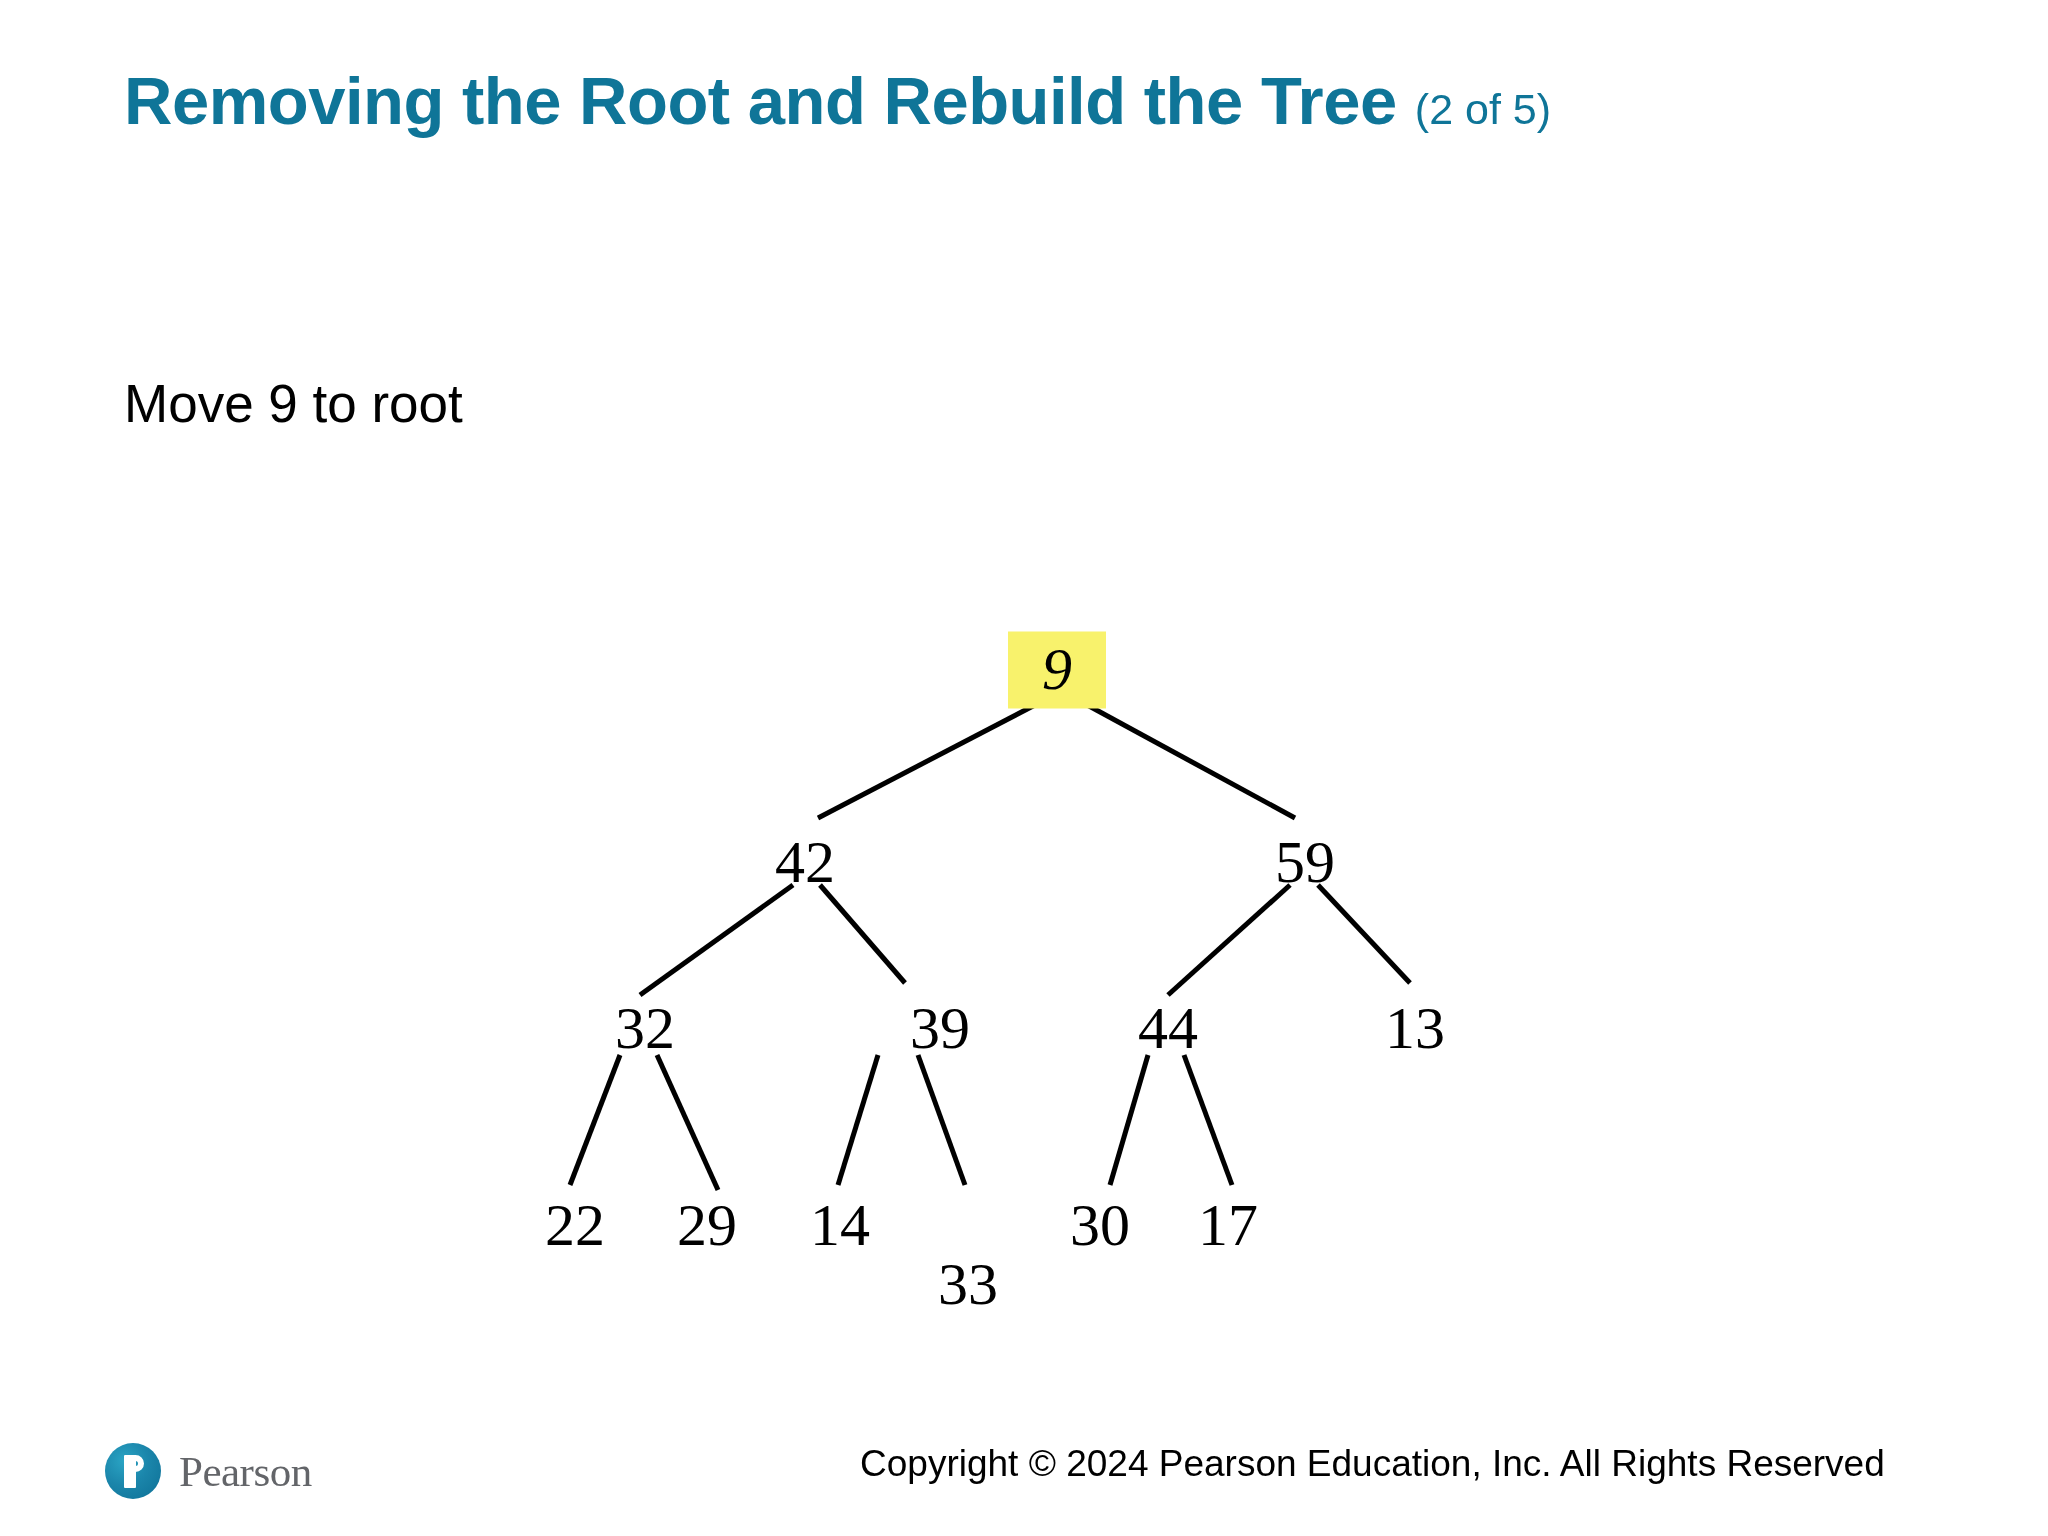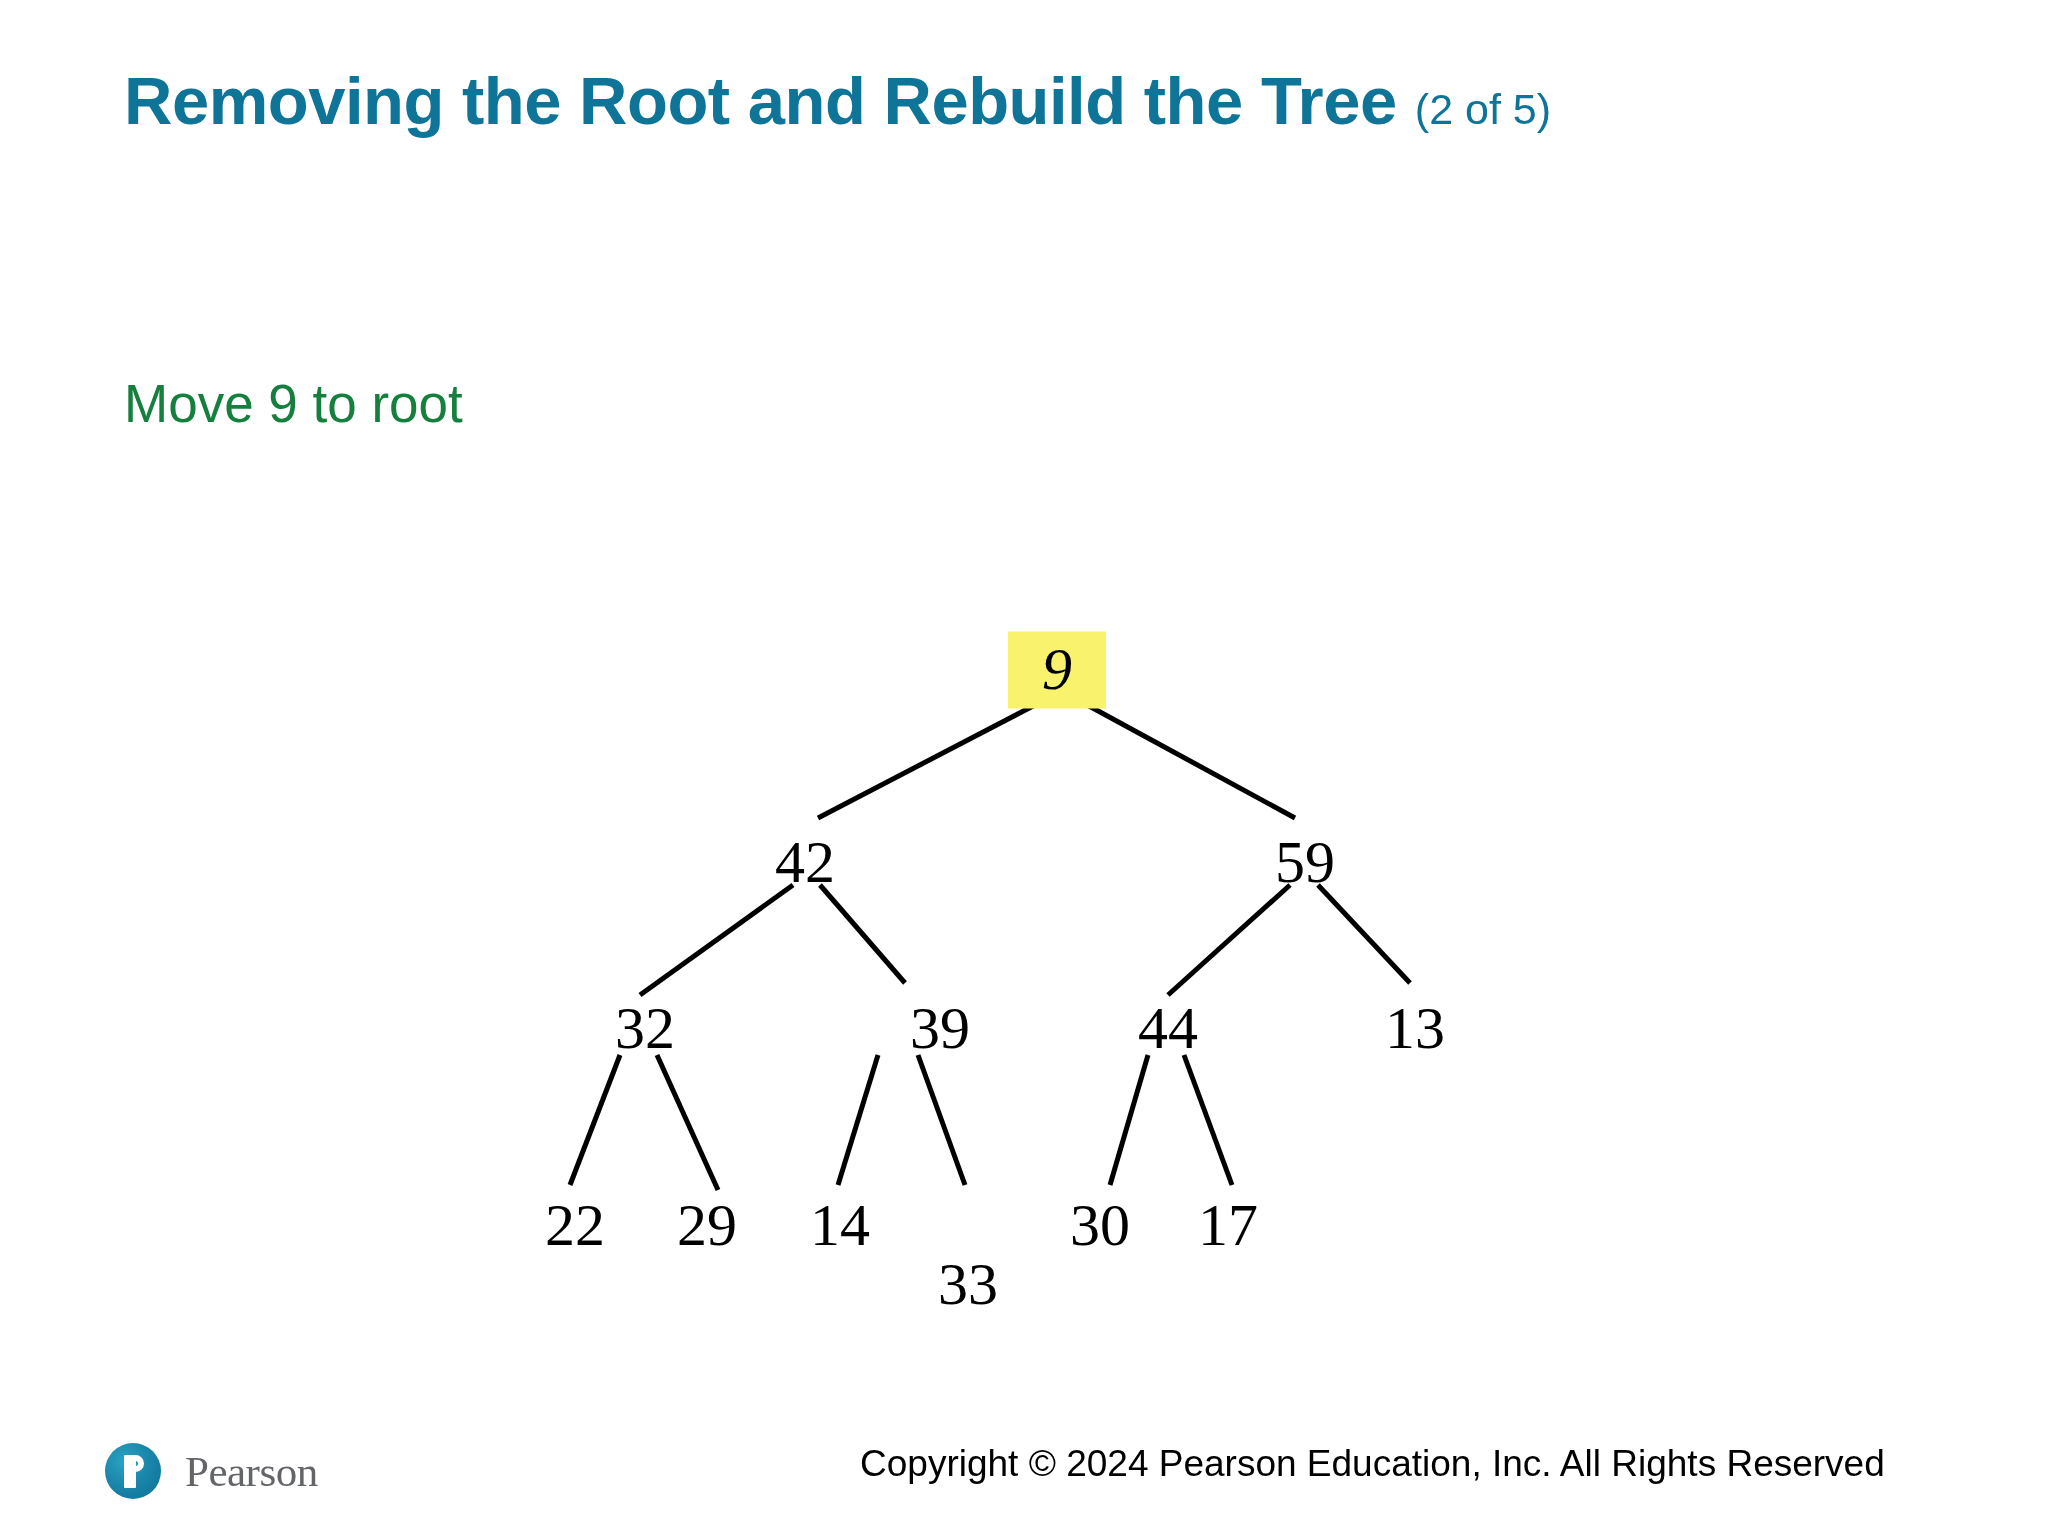--- a/index.html
+++ b/index.html
@@ -36,21 +36,21 @@
     font-weight: normal;
     font-size: 43px;
     letter-spacing: 0;
   }
 
   
   .body-line {
     position: absolute;
     left: 124px;
     top: 372px;
-    color: #15803d;
+    color: #000000;
     font-family: "Liberation Sans", sans-serif;
     font-size: 53px;
     line-height: 1.2;
     white-space: nowrap;
   }
 
   
   .tree-figure {
     position: absolute;
     left: 0;
@@ -83,21 +83,21 @@
     line-height: 0.85;
   }
 
   
   .footer-logo {
     position: absolute;
     left: 105px;
     top: 1443px;
     display: flex;
     align-items: center;
-    gap: 24px;
+    gap: 18px;
   }
   .pearson-mark {
     width: 56px;
     height: 56px;
     border-radius: 50%;
     background: radial-gradient(circle at 34% 32%, #2aa4c4 0%, #1b86ab 45%, #0d6f95 100%);
     position: relative;
     flex: none;
   }
   .pearson-mark::before {

